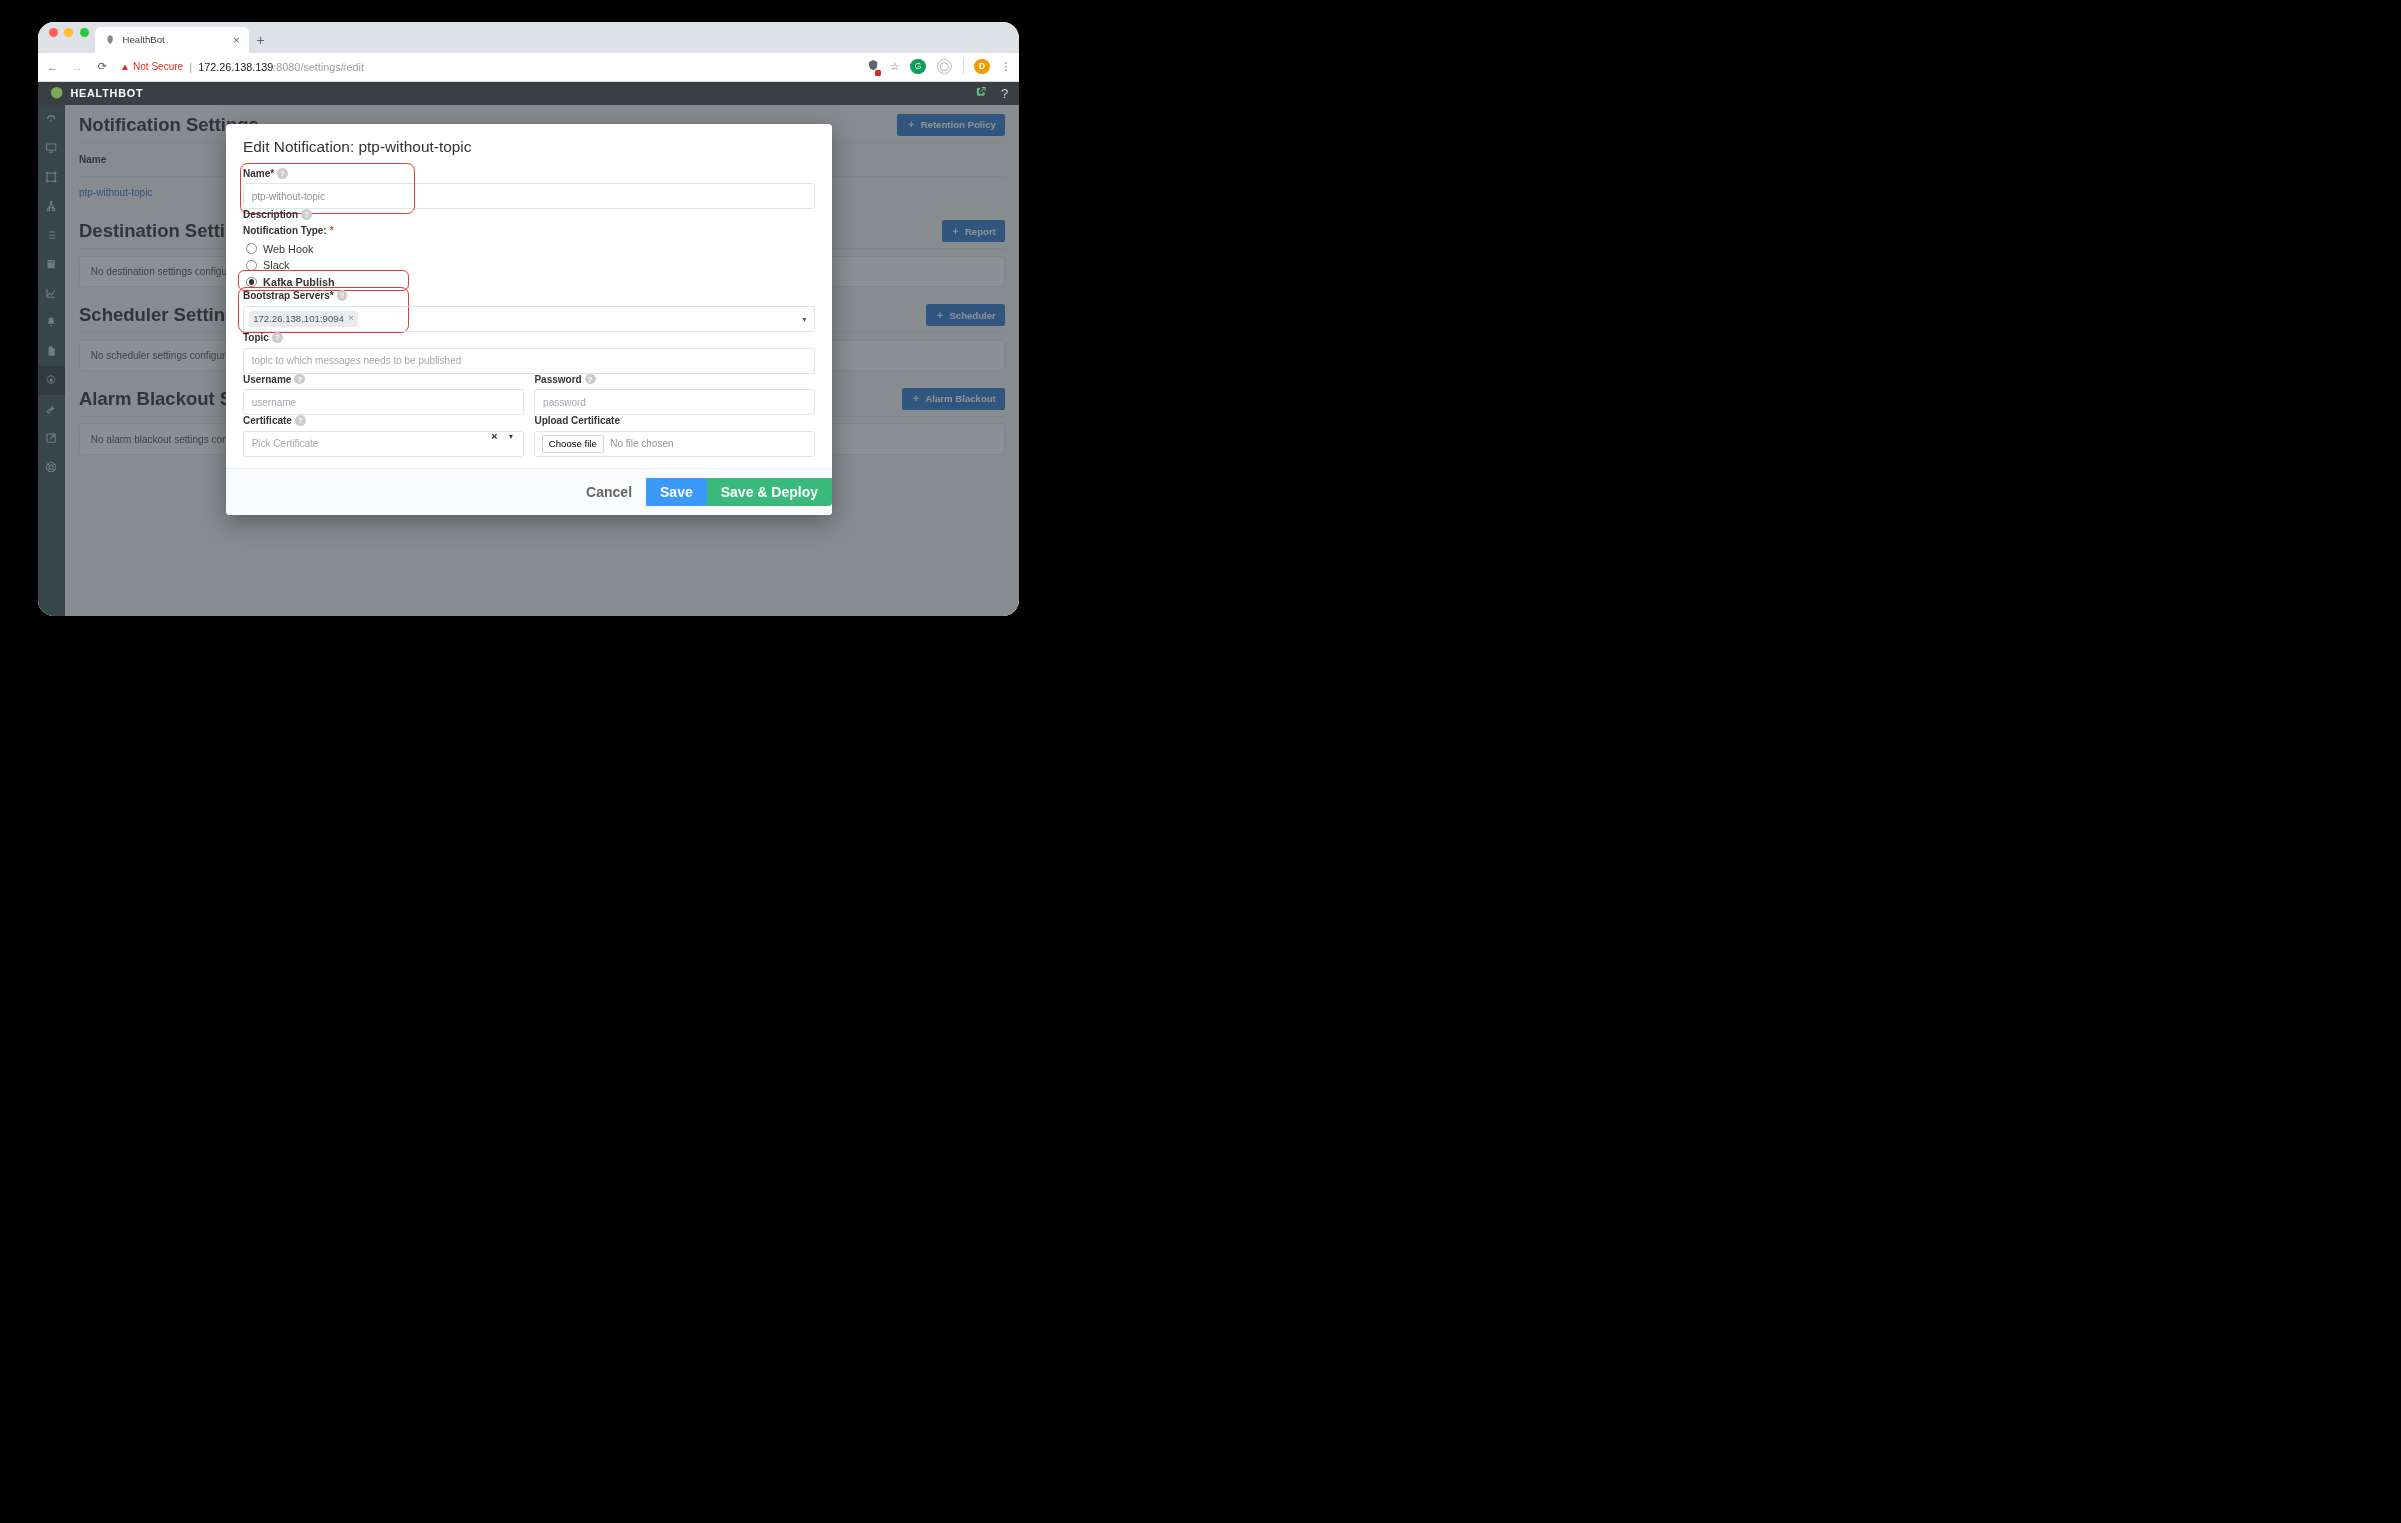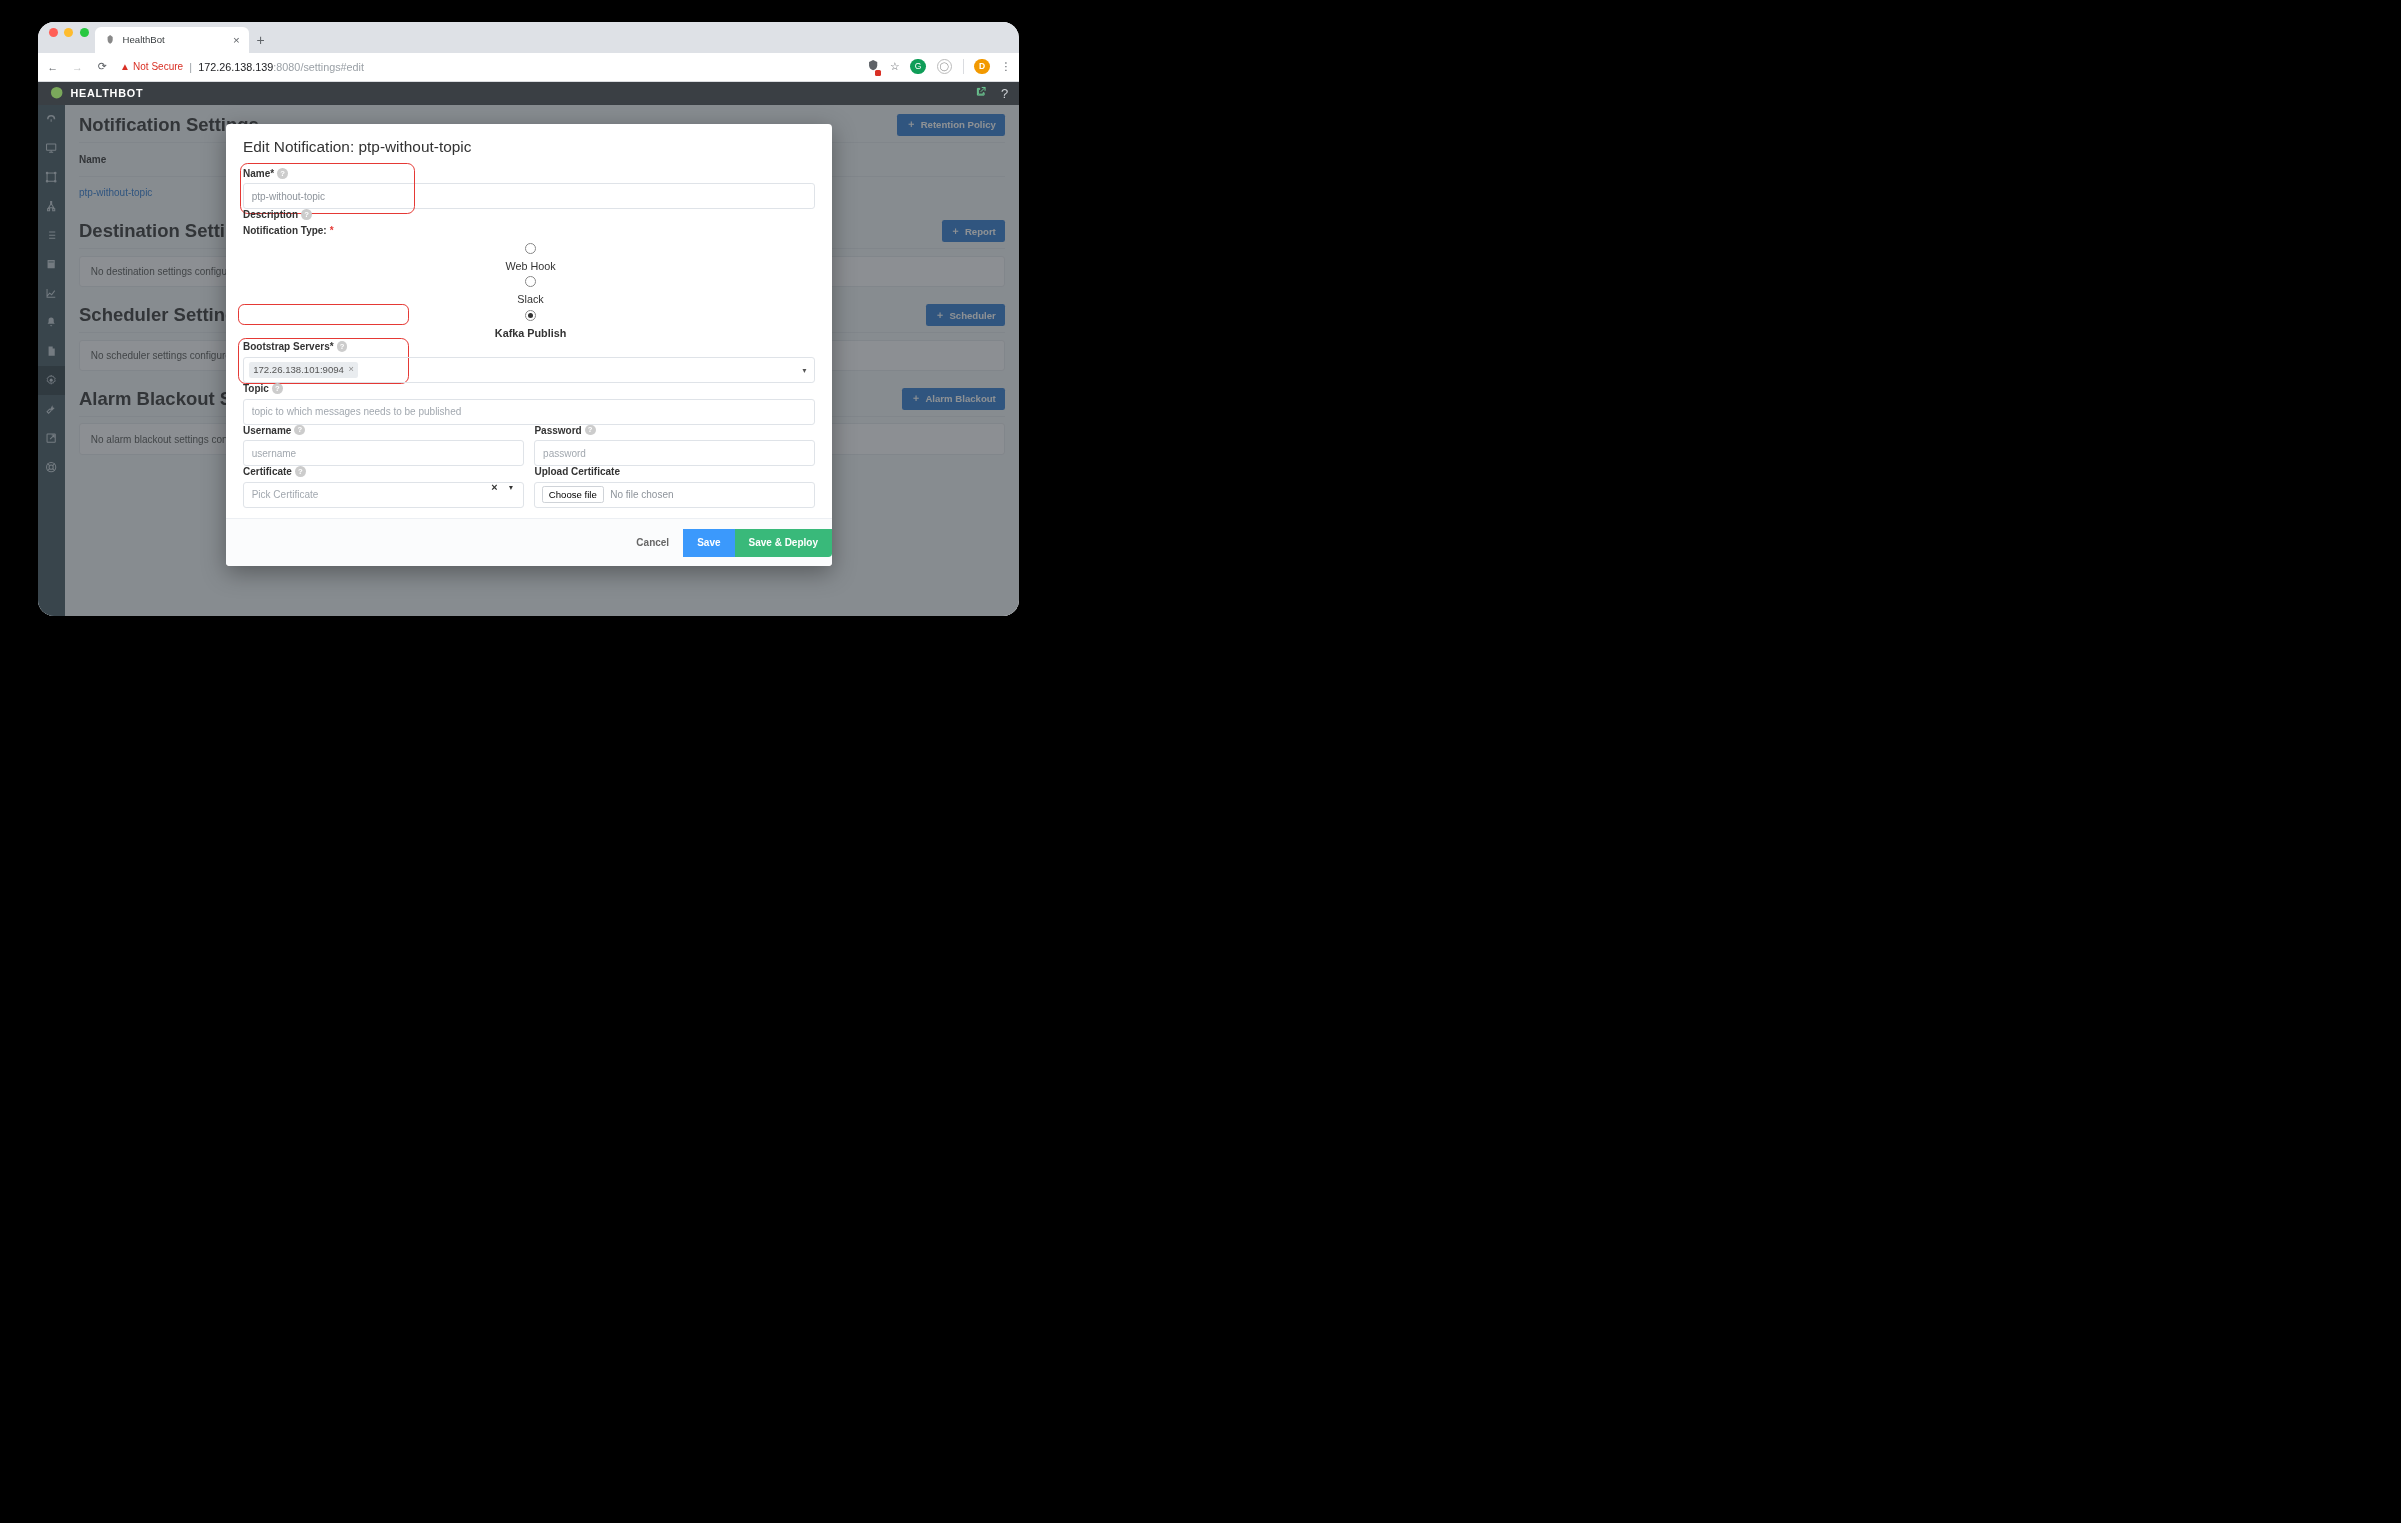--- a/index.html
+++ b/index.html
@@ -65,41 +65,41 @@
   .input { width:100%; border:0.8px solid #dfe3e8; border-radius:3.1px; height:26px; padding:0 7.7px; font-size:10px; color:#333; background:#fff; }
   .input::placeholder { color:#a2a8af; }
   .input.greyval { color:#8e949b; }
   .input.sel { padding-right:20px; }
   .group { margin-bottom:0; position:relative; }
   .hl { position:absolute; border:1.9px solid #e53935; border-radius:7.7px; pointer-events:none; }
   .hl1 { left:-3.1px; top:-4.6px; width:175px; height:51px; }
   .hl-kafka { left:-4.6px; top:-3.8px; width:171px; height:21.5px; border-radius:6.2px; }
   .hl-bs { left:-4.6px; top:-3.1px; width:171px; height:46px; border-radius:7.7px; }
 
-  .radio-row { display:flex; align-items:center; gap:6.2px; font-size:10.8px; color:#333; padding:2.3px 0 2.3px 3.1px;flex-direction:column; }
+  .radio-row { display:flex; align-items:center; gap:6.2px; font-size:10.8px; color:#333; padding:2.3px 0 2.3px 3.1px; }
   .radio { width:10.8px; height:10.8px; border:1.2px solid #888; border-radius:50%; display:inline-flex; align-items:center; justify-content:center; }
   .radio.checked::after { content:""; width:5.4px; height:5.4px; background:#333; border-radius:50%; }
 
   .tagbox { border:0.8px solid #dfe3e8; border-radius:3.1px; min-height:26px; padding:3.1px 21.5px 3.1px 4.6px; display:flex; align-items:center; gap:4.6px; position:relative; }
   .tag { background:#e9ecef; color:#555; font-size:9.6px; padding:2.3px 4.6px; border-radius:2.3px; display:inline-flex; align-items:flex-start; gap:4.6px; }
   .tag .x { color:#888; font-size:9.2px; }
   .caret { position:absolute; right:7.7px; top:50%; transform:translateY(-50%); color:#555; font-size:7.7px; }
 
   .row2 { display:flex; gap:10.8px; }
   .row2 > .group { flex:1; }
 
   .combo { position:relative; }
   .combo .clear { position:absolute; right:26px; top:50%; transform:translateY(-50%); color:#333; font-size:10.8px; font-weight:700; }
   .combo .dd { position:absolute; right:10.8px; top:50%; transform:translateY(-50%); color:#333; font-size:7.7px; }
 
   .filepick { border:0.8px solid #dfe3e8; border-radius:3.1px; height:26px; display:flex; align-items:center; padding:0 6.2px; gap:6.2px; font-size:10px; }
   .filebtn { border:0.8px solid #cfd3d8; border-radius:2.3px; padding:2.3px 6.2px; font-size:9.6px; background:#fff; }
 
   .modal-footer { border-top:0.8px solid #eceff3; background:#fbfcfd; padding:9.2px 0; display:flex; justify-content:flex-end; border-radius:0 0 3.8px 3.8px; }
-  .btn { font-size:10px; font-weight:600; height:28px; padding:0 14px; display:inline-flex; align-items:center; }
+  .btn { font-size:14px; font-weight:600; height:28px; padding:0 14px; display:inline-flex; align-items:center; }
   .btn.cancel { color:#666; background:transparent; }
   .btn.save { background:#3b99fc; color:#fff; }
   .btn.deploy { background:#39b97a; color:#fff; border-radius:0 0 3.8px 0; }
 </style>
 </head>
 <body>
 
 <div class="mac-window">
 
   <div class="tabbar">

